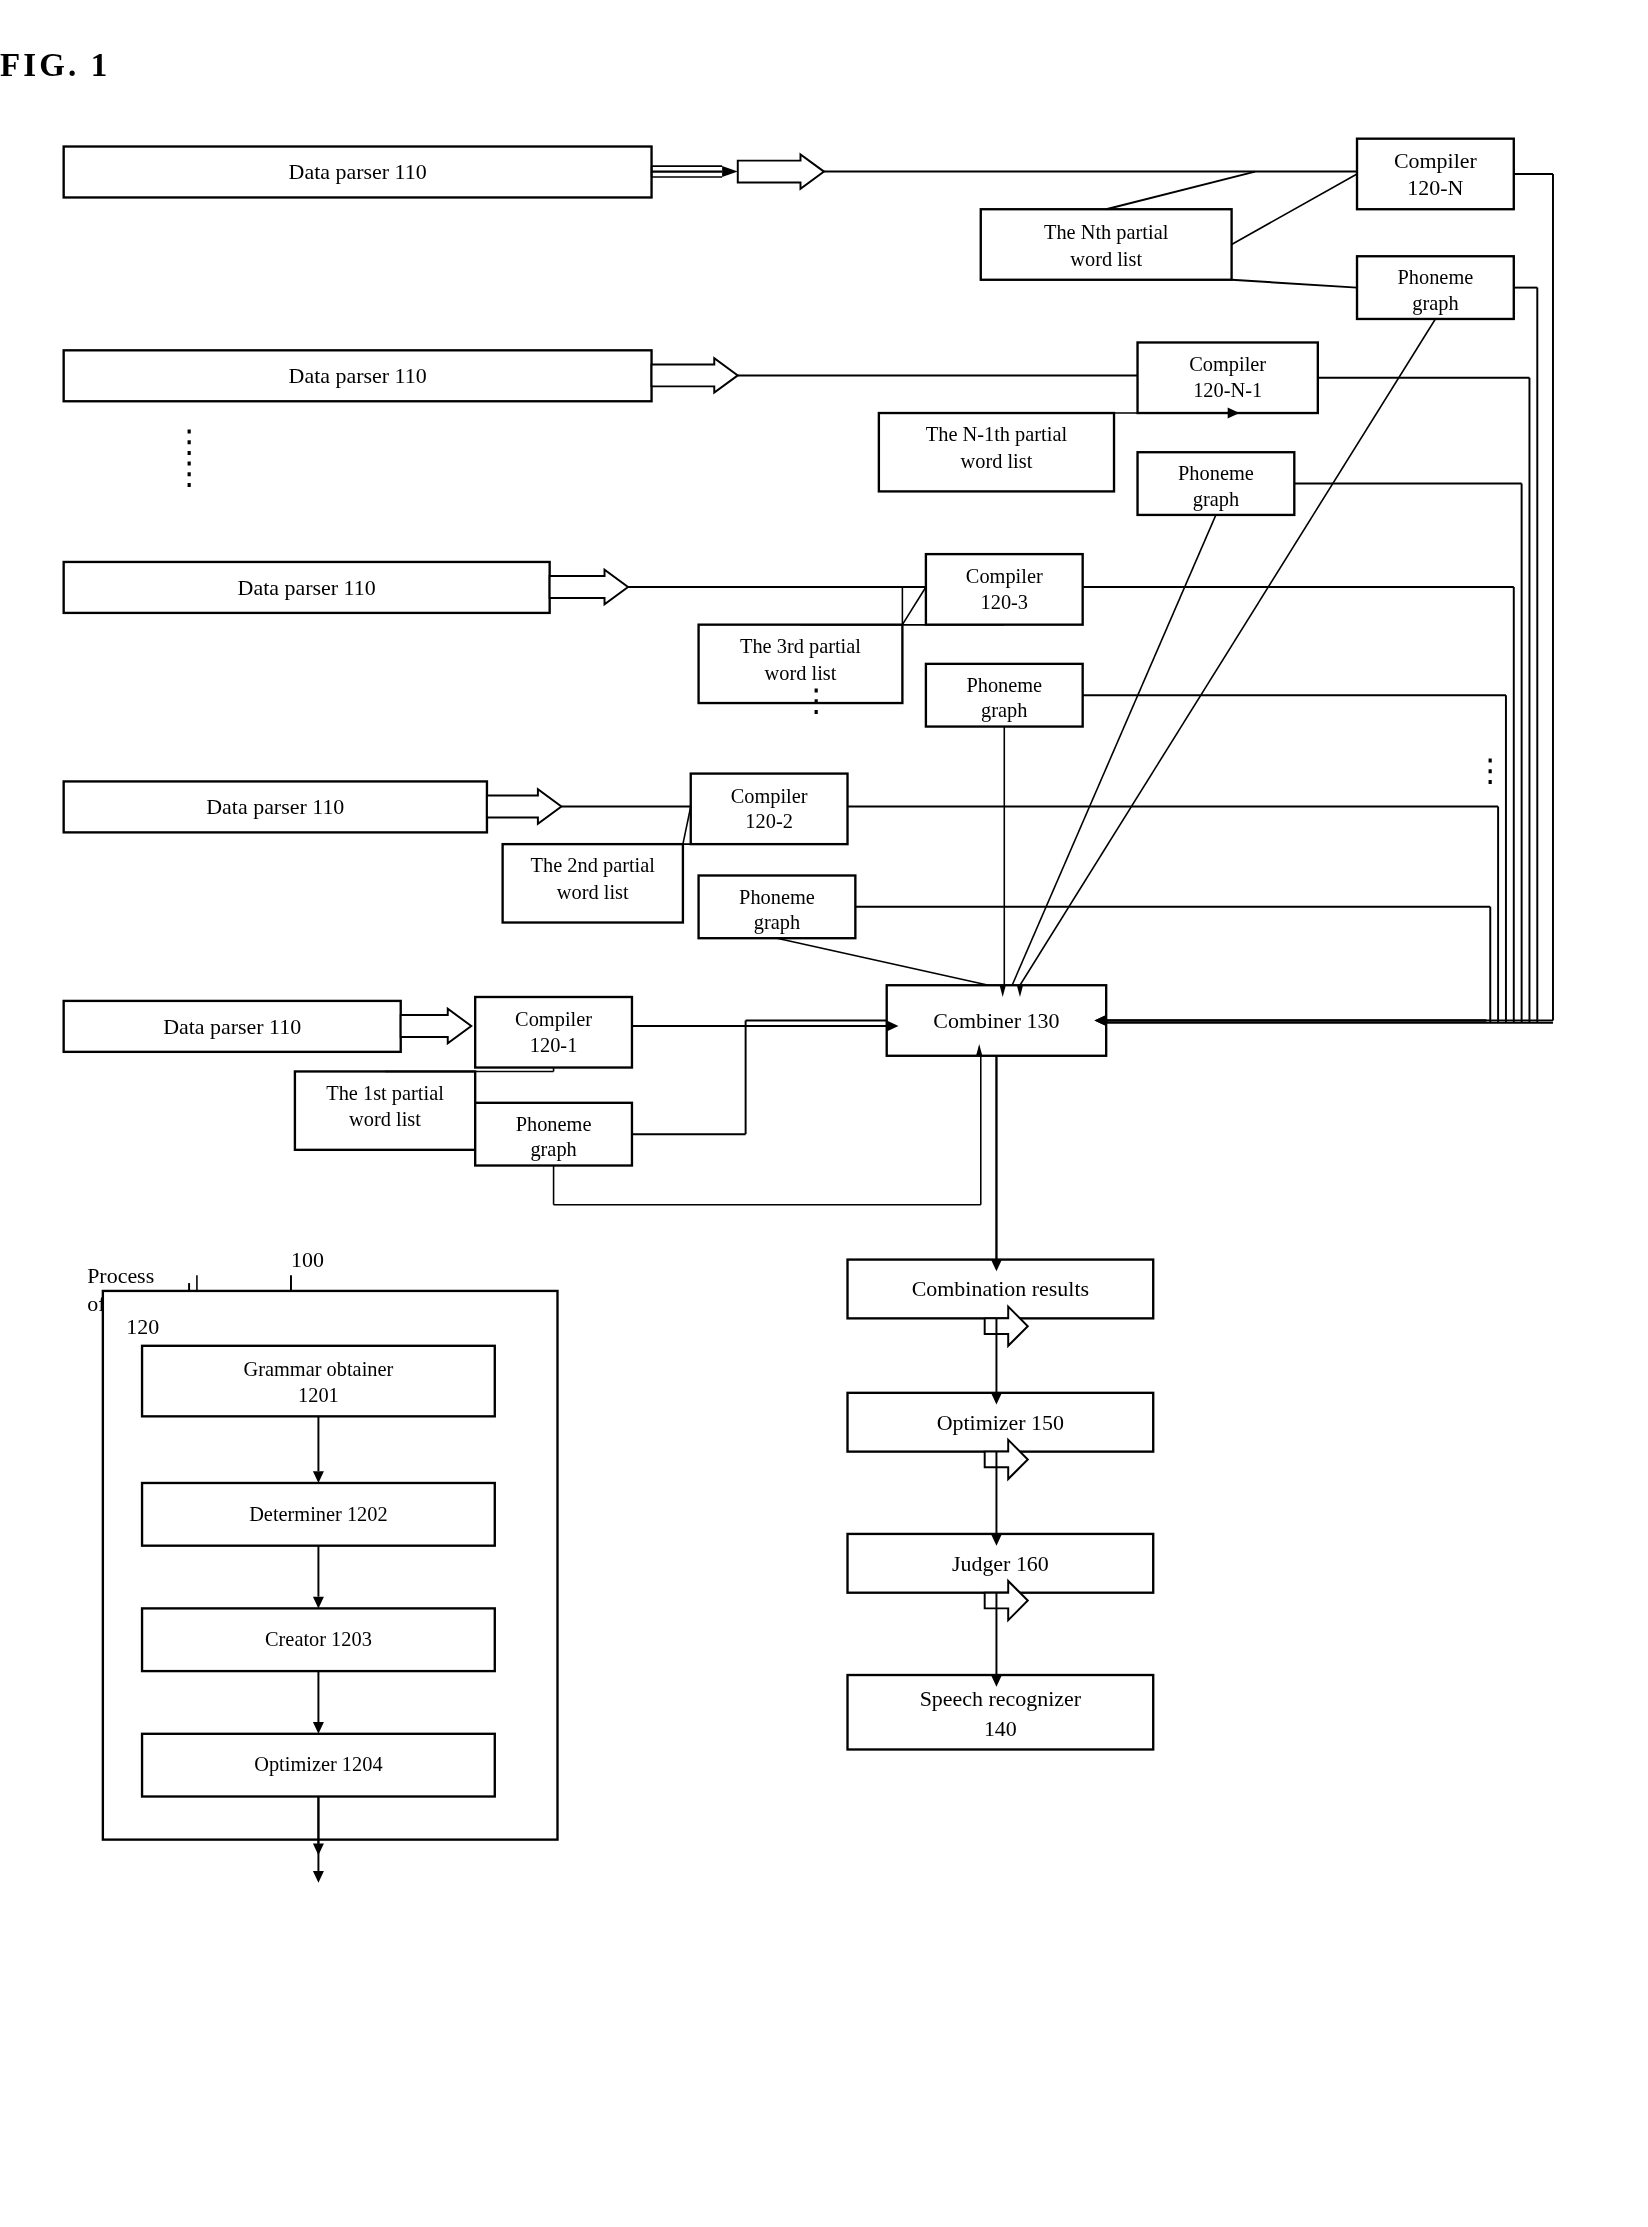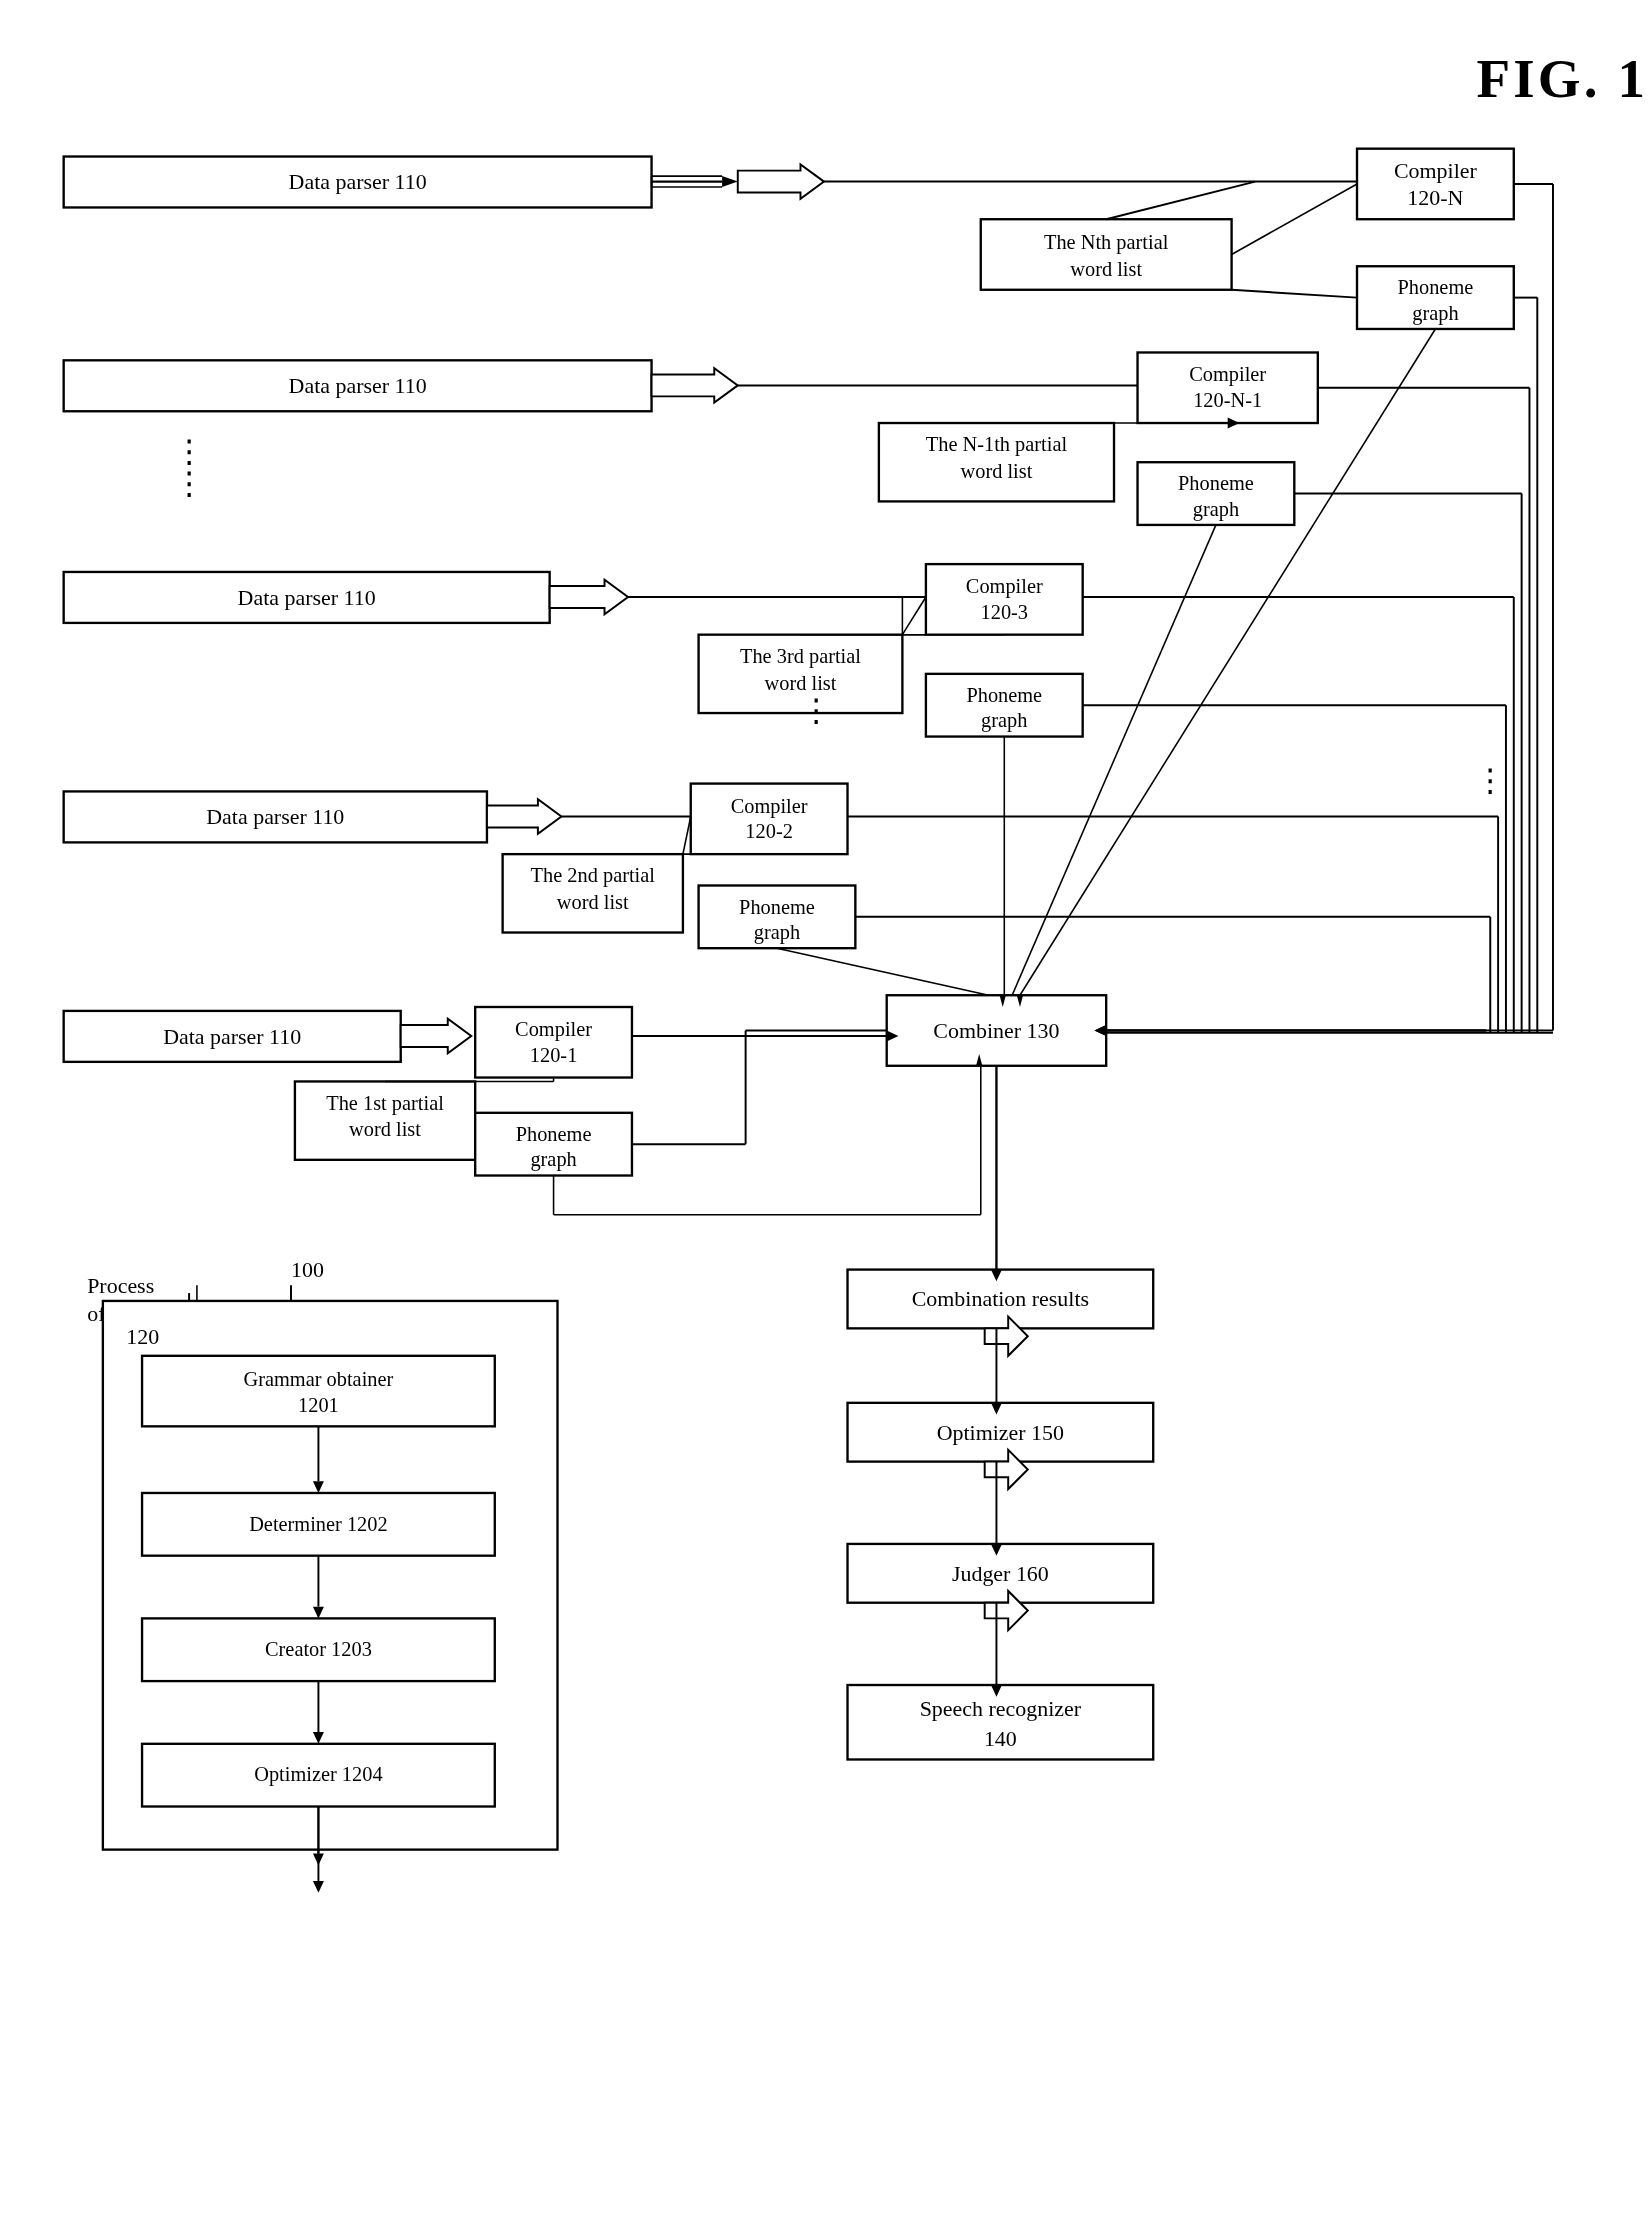--- a/index.html
+++ b/index.html
@@ -6,25 +6,25 @@
     body {
       background: #fff;
       font-family: 'Times New Roman', Times, serif;
       width: 1648px;
       min-height: 2227px;
       position: relative;
       overflow-x: hidden;
     }
 
     .page-title {
-      text-align: right;
-      font-size: 55px;
+      text-align: left;
+      font-size: 33px;
       font-weight: bold;
       padding-top: 47px;
-      margin-bottom: 23px;
+      margin-bottom: 39px;
       letter-spacing: 3.1px;
     }
 
     .diagram-container {
       position: relative;
       width: 1568px;
       margin: 0 auto;
       height: 2038px;
       text-align: right;
     }

